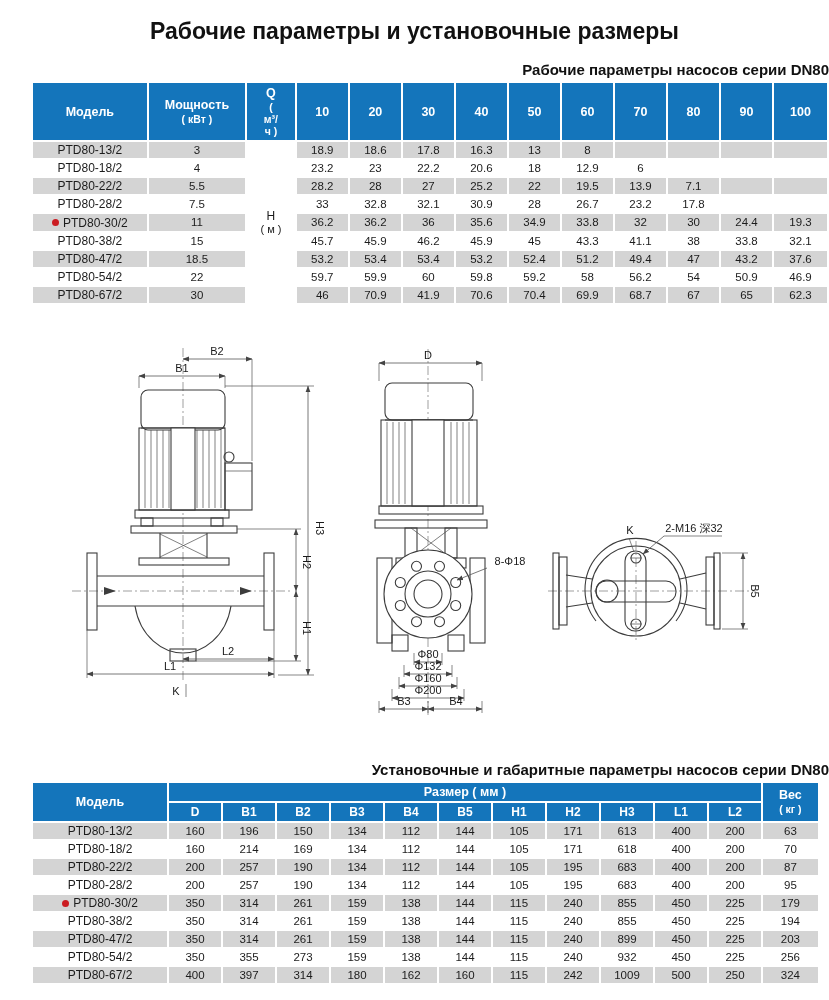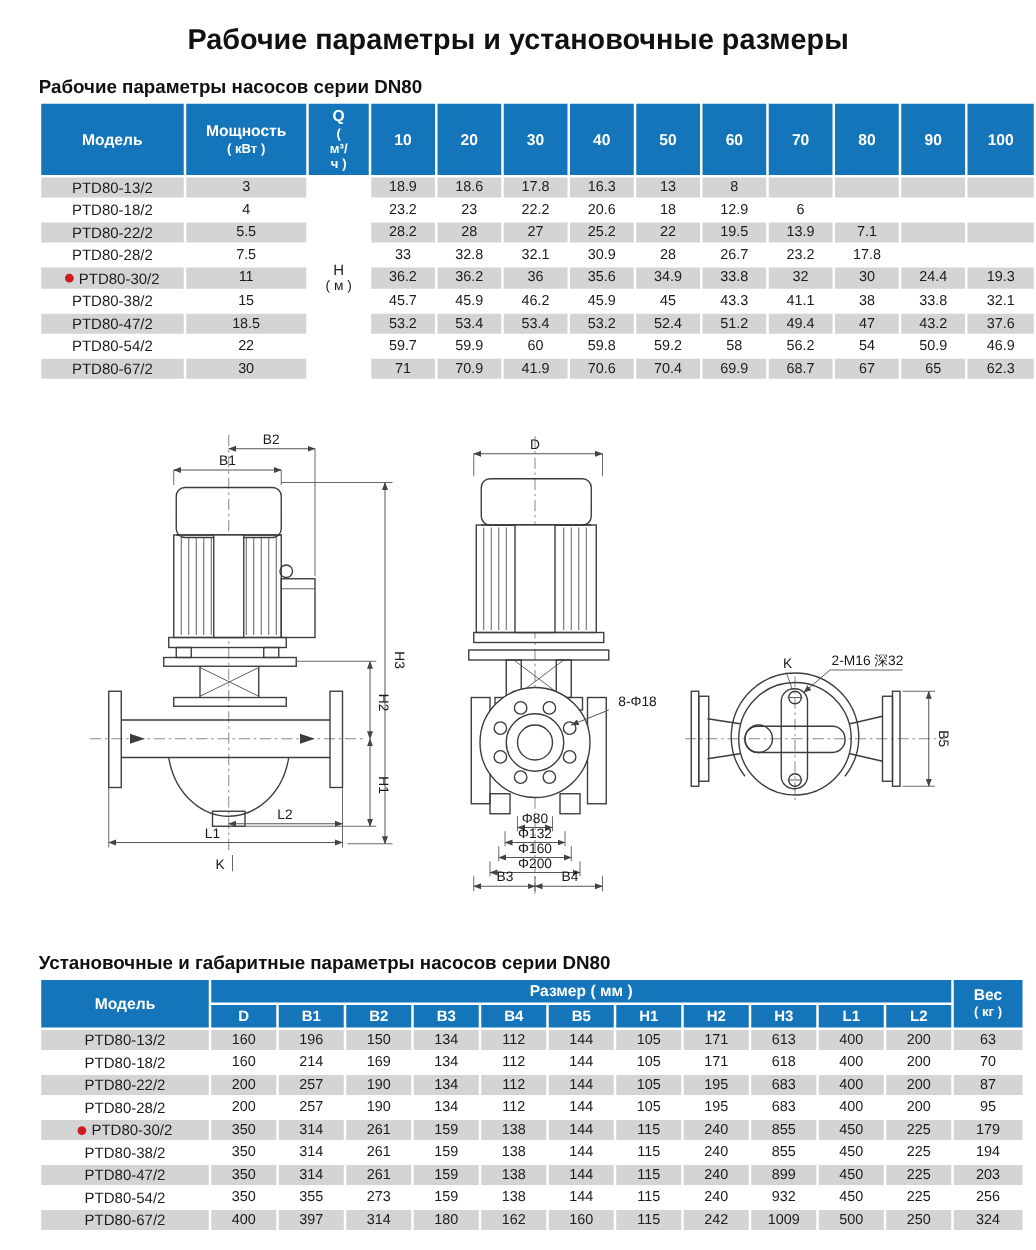--- a/index.html
+++ b/index.html
@@ -1,19 +1,19 @@
 <!DOCTYPE html>
 <html style="--header-blue: #1475bb; --row-gray: #d4d4d4; --marker-red: #cb1c22;"><head>
 <meta charset="utf-8">
 <style>
   html,body{margin:0;padding:0;background:#fff;}
   body{width:829px;height:1000px;overflow:hidden;font-family:"Liberation Sans",sans-serif;color:#222;}
   .page{position:relative;width:829px;height:904px;padding-top:6px;box-sizing:border-box;}
   .title{text-align:center;font-size:23px;font-weight:bold;margin:12px 0 10px;color:#111;}
-  .section-heading{font-size:15px;font-weight:bold;margin:16px 0 3px 31px;color:#111;}
+  .section-heading{font-size:15px;font-weight:bold;margin:16px 0 3px 31px;color:#111;text-align:right;}
   table{border-collapse:separate;border-spacing:2px;table-layout:fixed;margin-left:31px;}
   th{background:var(--header-blue,#1475bb);color:#fff;font-weight:bold;font-size:12.5px;padding:3px 16px;vertical-align:middle;}
   th .sub{display:block;font-size:10.5px;font-weight:bold;margin-top:1px;}
   td{text-align:center;vertical-align:middle;height:14px;padding:1px 0;font-size:11.5px;color:#1c1c1c;}
   tr.gray td{background:var(--row-gray,#d4d4d4);}
   tr.white td{background:#ffffff;}
   td.hcell{background:#ffffff !important;font-size:12px;}
   td.hcell .sub{display:block;font-size:11px;}
   td.model{font-size:12px;}
   td.model .cellwrap{display:inline-flex;align-items:center;gap:4px;}
@@ -200,21 +200,21 @@
           <td>56.2</td>
           <td>54</td>
           <td>50.9</td>
           <td>46.9</td>
         </tr>
         <tr class="gray">
           <td class="model"><span class="cellwrap">
               <span>PTD80-67/2</span>
             </span></td>
           <td>30</td>
-          <td>71</td>
+          <td>46</td>
           <td>70.9</td>
           <td>41.9</td>
           <td>70.6</td>
           <td>70.4</td>
           <td>69.9</td>
           <td>68.7</td>
           <td>67</td>
           <td>65</td>
           <td>62.3</td>
         </tr>

